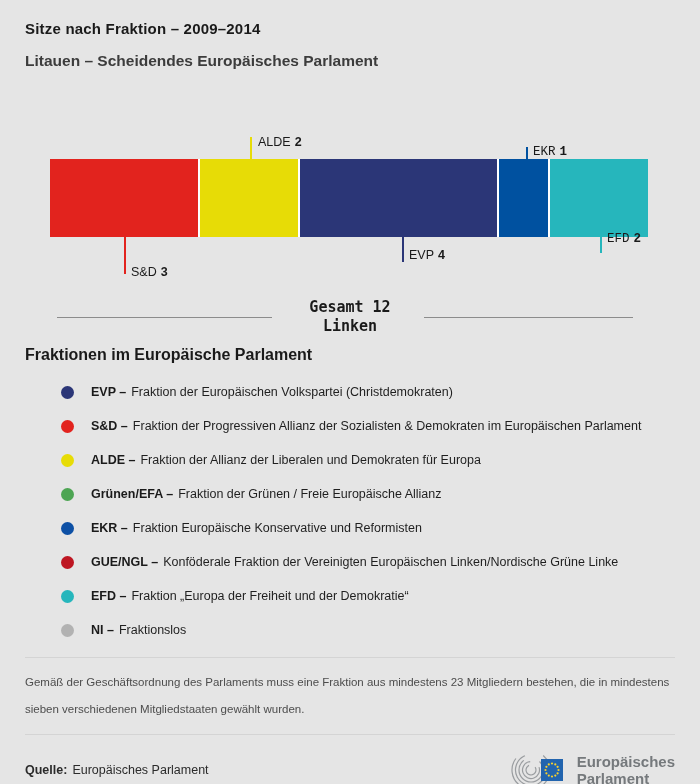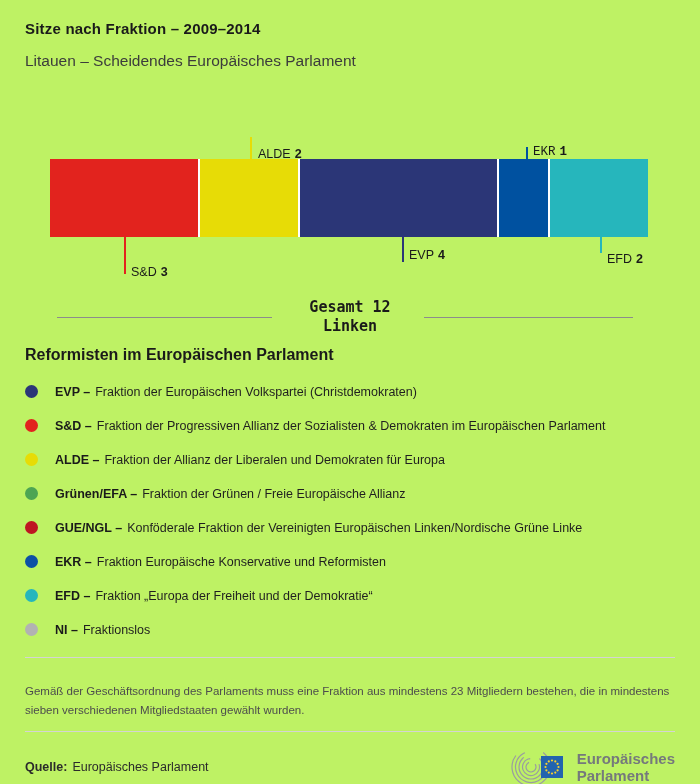--- a/index.html
+++ b/index.html
@@ -1,23 +1,23 @@
 <!DOCTYPE html>
 <html><head>
 <meta charset="utf-8">
 <style>
   * { margin:0; padding:0; box-sizing:border-box; }
   html,body { background:#fff; }
   .page {
-    position:relative; width:700px; height:784px; background:#bef264;
+    position:relative; width:700px; height:784px; background:#e5e5e5;
     font-family:"Liberation Sans", sans-serif; color:#1a1a1a;
     padding:20px 25px 0 25px; overflow:hidden;
   }
   .title { font-size:15px; font-weight:bold; letter-spacing:0.2px; color:#1a1a1a; }
-  .subtitle { margin-top:15px; font-size:15.5px; font-weight:normal; color:#3c3c3c; }
+  .subtitle { margin-top:15px; font-size:15.5px; font-weight:bold; color:#3c3c3c; }
 
   
   .chart-area { position:relative; height:150px; margin-top:62px; margin-left:-25px; margin-right:-25px; }
   .seat-bar {
     position:absolute; left:50px; top:27px; width:598px; height:78px;
     display:flex; gap:2px; background:#fff;
   }
   .seg { height:100%; }
   .callout { position:absolute; }
   .tick { position:absolute; width:1.5px; }
@@ -30,49 +30,49 @@
   .total-line.left { left:57px; width:215px; }
   .total-line.right { left:424px; width:209px; }
   .total-text {
     position:absolute; left:275px; width:150px; text-align:center;
     font-family:"DejaVu Sans Mono", monospace; font-weight:bold; font-size:15px; line-height:19px;
   }
 
   
   .legend-heading { margin-top:6px; font-size:16px; font-weight:bold; }
   .legend-list { list-style:none; margin-top:21px; }
-  .legend-item { display:flex; height:14px; margin-bottom:20px; }
+  .legend-item { display:flex; align-items:center; height:14px; margin-bottom:20px;margin-left:36px; }
   .dot { width:13px; height:13px; border-radius:50%; flex:0 0 13px; }
   .legend-text { margin-left:17px; font-size:12.5px; white-space:nowrap; }
   .legend-text .abbr { font-weight:bold; margin-right:5px; }
   .legend-text .desc { color:#1f1f1f; }
 
   
   .rule { border:none; border-top:1px solid #d4d4d4; margin-top:19px; }
-  .footnote { margin-top:24px; font-size:11.5px; line-height:19px; color:#4d4d4d; max-width:645px; }
+  .footnote { margin-top:11px; font-size:11.5px; line-height:27px; color:#4d4d4d; max-width:645px; }
   .rule2 { border:none; border-top:1px solid #d4d4d4; margin-top:11px; }
   .source-row { margin-top:14px; display:flex; justify-content:space-between; align-items:center; }
   .source { font-size:12.5px; color:#2b2b2b; }
   .source .src-label { font-weight:bold; margin-right:5px; }
   .ep-logo { display:flex; align-items:center; }
   .ep-logo-text { margin-left:8px; font-size:15px; line-height:17px; font-weight:600; color:#75797c; }
 </style>
 </head>
 <body>
 
 <div class="page">
 
   <div class="title">Sitze nach Fraktion – 2009–2014</div>
   <div class="subtitle">Litauen – Scheidendes Europäisches Parlament</div>
 
   <div class="chart-area">
 
     <div class="callout">
       <div class="tick" style="left: 250px; top: 5px; height: 22px; background: rgb(231, 220, 6);"></div>
-      <div class="callout-label" style="left:258px; top:15px;">
+      <div class="callout-label" style="left:258px; top:3px;">
         <span>ALDE</span><span class="num">2</span>
       </div>
     </div>
     <div class="callout">
       <div class="tick" style="left: 526px; top: 15px; height: 12px; background: rgb(0, 81, 160);"></div>
       <div class="callout-label" style="left:533px; top:13px;font-family:Liberation Mono, monospace;">
         <span>EKR</span><span class="num">1</span>
       </div>
     </div>
 
@@ -91,60 +91,60 @@
       </div>
     </div>
     <div class="callout">
       <div class="tick" style="left: 402px; top: 105px; height: 25px; background: rgb(43, 54, 119);"></div>
       <div class="callout-label" style="left:409px; top:116px;">
         <span>EVP</span><span class="num">4</span>
       </div>
     </div>
     <div class="callout">
       <div class="tick" style="left: 600px; top: 105px; height: 16px; background: rgb(38, 182, 188);"></div>
-      <div class="callout-label" style="left:607px; top:120px;">
+      <div class="callout-label" style="left:607px; top:100px;font-family:Liberation Mono, monospace;">
         <span>EFD</span><span class="num">2</span>
       </div>
     </div>
   </div>
 
   <div class="total-wrap">
     <div class="total-line left"></div>
     <div class="total-text">
       <div>Gesamt 12</div>
       <div>Linken</div>
     </div>
     <div class="total-line right"></div>
   </div>
 
-  <div class="legend-heading">Reformisten im Europäischen Parlament</div>
+  <div class="legend-heading">Fraktionen im Europäische Parlament</div>
   <ul class="legend-list">
     <li class="legend-item">
       <span class="dot" style="background: rgb(43, 54, 119);"></span>
       <span class="legend-text"><span class="abbr">EVP –</span><span class="desc">Fraktion der Europäischen Volkspartei (Christdemokraten)</span></span>
     </li>
     <li class="legend-item">
       <span class="dot" style="background: rgb(226, 35, 30);"></span>
       <span class="legend-text"><span class="abbr">S&amp;D –</span><span class="desc">Fraktion der Progressiven Allianz der Sozialisten &amp; Demokraten im Europäischen Parlament</span></span>
     </li>
     <li class="legend-item">
       <span class="dot" style="background: rgb(231, 220, 6);"></span>
       <span class="legend-text"><span class="abbr">ALDE –</span><span class="desc">Fraktion der Allianz der Liberalen und Demokraten für Europa</span></span>
     </li>
     <li class="legend-item">
       <span class="dot" style="background: rgb(77, 165, 83);"></span>
       <span class="legend-text"><span class="abbr">Grünen/EFA –</span><span class="desc">Fraktion der Grünen / Freie Europäische Allianz</span></span>
     </li>
     <li class="legend-item">
+      <span class="dot" style="background: rgb(13, 80, 165);"></span>
+      <span class="legend-text"><span class="abbr">EKR –</span><span class="desc">Fraktion Europäische Konservative und Reformisten</span></span>
+    </li>
+    <li class="legend-item">
       <span class="dot" style="background: rgb(190, 22, 34);"></span>
       <span class="legend-text"><span class="abbr">GUE/NGL –</span><span class="desc">Konföderale Fraktion der Vereinigten Europäischen Linken/Nordische Grüne Linke</span></span>
-    </li>
-    <li class="legend-item">
-      <span class="dot" style="background: rgb(13, 80, 165);"></span>
-      <span class="legend-text"><span class="abbr">EKR –</span><span class="desc">Fraktion Europäische Konservative und Reformisten</span></span>
     </li>
     <li class="legend-item">
       <span class="dot" style="background: rgb(38, 182, 188);"></span>
       <span class="legend-text"><span class="abbr">EFD –</span><span class="desc">Fraktion „Europa der Freiheit und der Demokratie“</span></span>
     </li>
     <li class="legend-item">
       <span class="dot" style="background: rgb(178, 178, 178);"></span>
       <span class="legend-text"><span class="abbr">NI –</span><span class="desc">Fraktionslos</span></span>
     </li>
   </ul>

